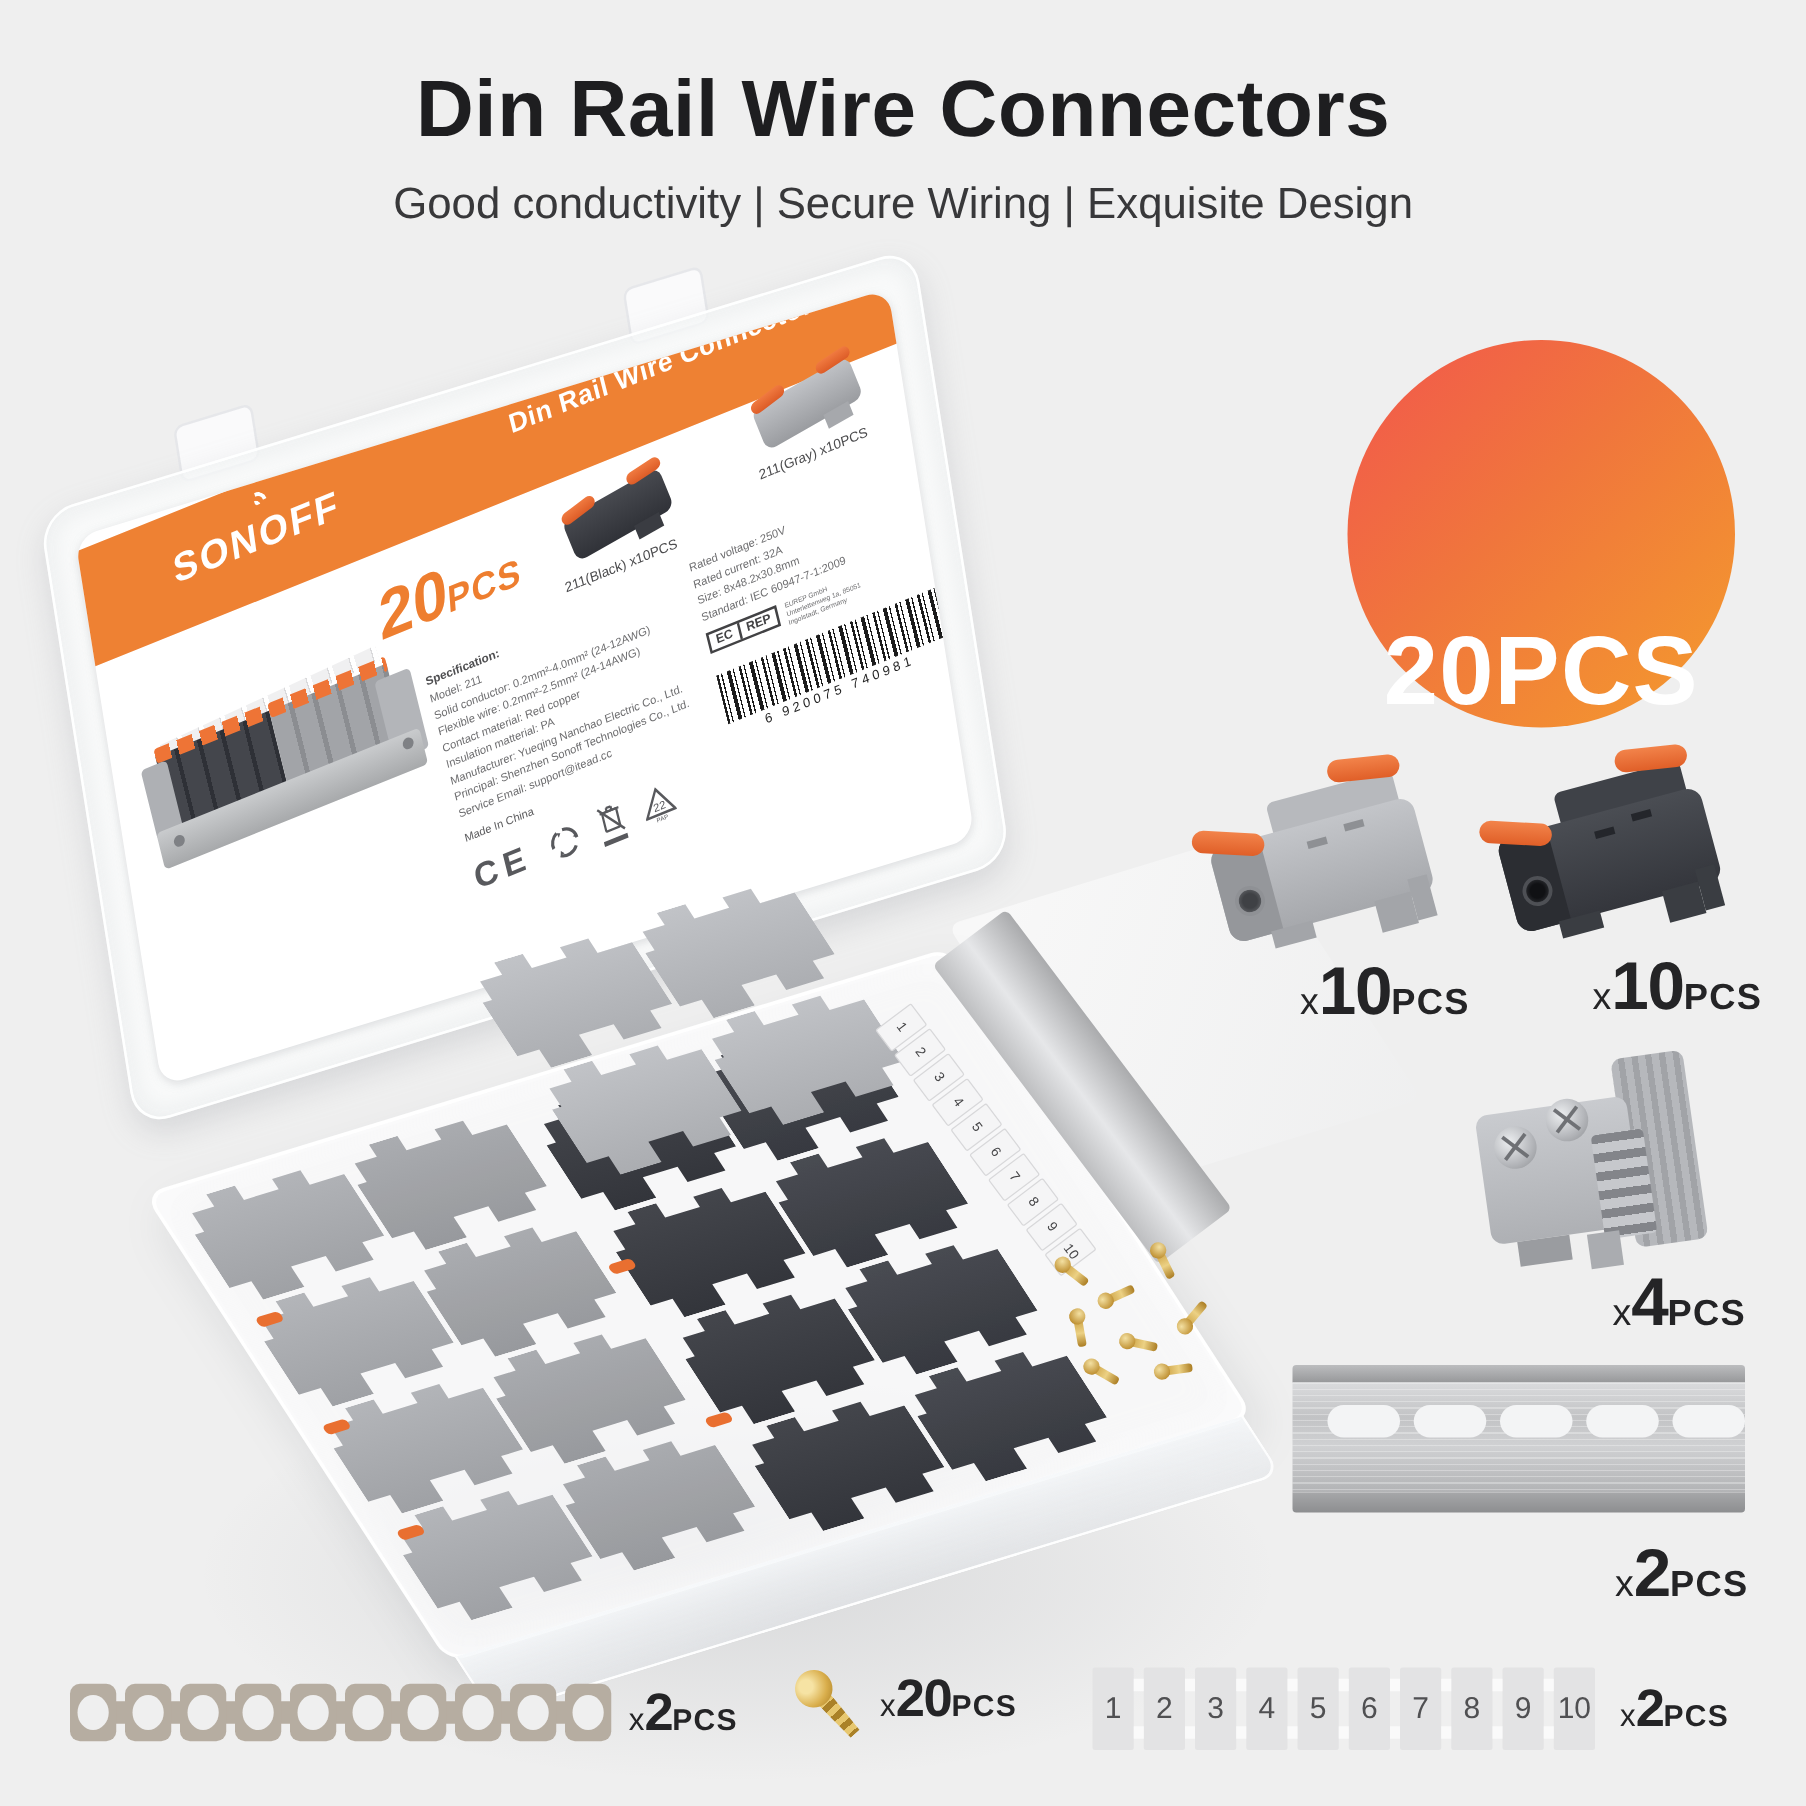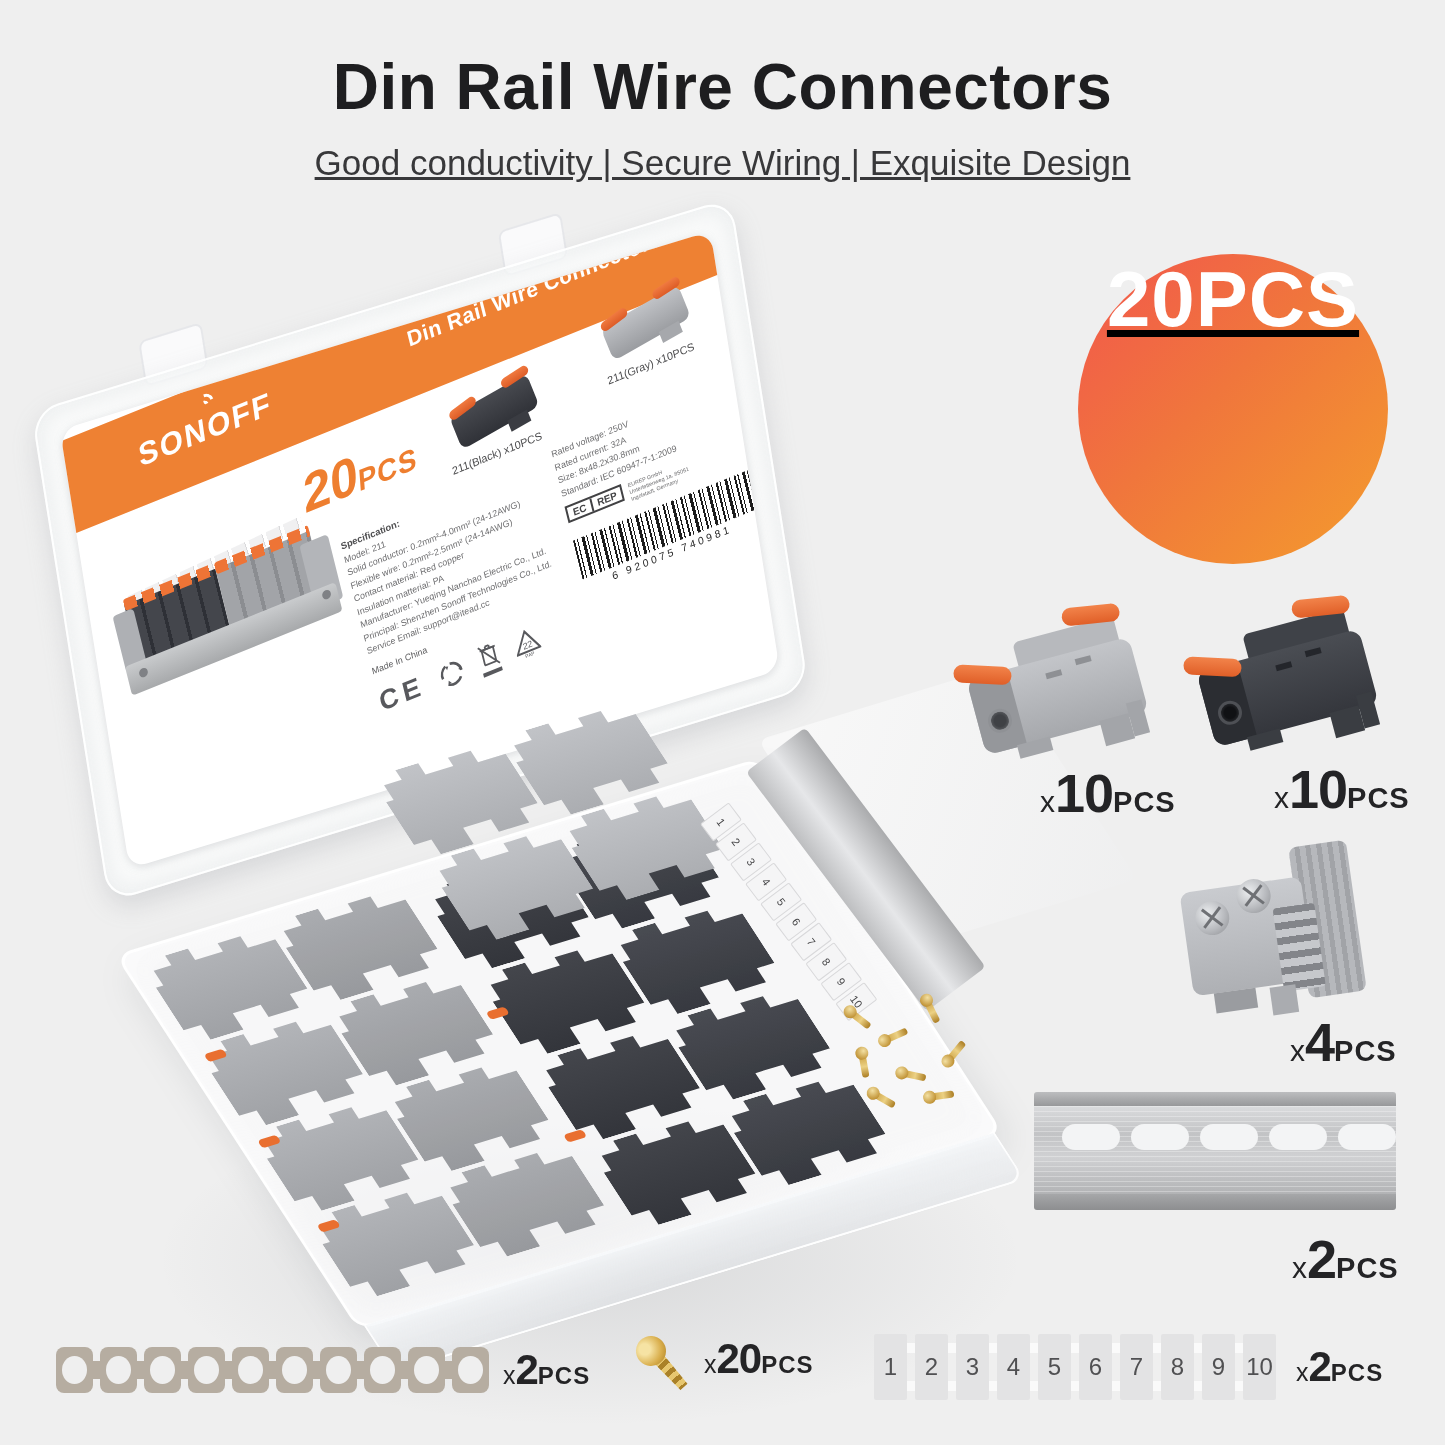--- a/index.html
+++ b/index.html
@@ -4,26 +4,26 @@
 <style>
   * { margin:0; padding:0; box-sizing:border-box; }
   html,body { background:#efefef; }
   body { font-family:"Liberation Sans","DejaVu Sans",sans-serif; }
   .stage { position:relative; width:1445px; height:1445px; background:#efefef; overflow:hidden; }
 
   
   .title { position:absolute; top:50px; left:0; width:100%; text-align:center;
            font-size:64px; font-weight:700; color:#1e1e20; letter-spacing:0.5px; }
   .subtitle { position:absolute; top:143px; left:0; width:100%; text-align:center;
-              font-size:35px; font-weight:400; color:#38383a;text-decoration:underline; }
-
-  
-  .badge { position:absolute; left:1078px; top:254px; width:310px; height:310px; border-radius:50%;
+              font-size:35px; font-weight:400; color:#38383a; }
+
+  
+  .badge { position:absolute; left:1078px; top:272px; width:310px; height:310px; border-radius:50%;
            background:linear-gradient(135deg,#f25a4b 5%,#f0763c 45%,#f49c2d 100%);
-           display:flex; align-items:flex-start; justify-content:center;text-decoration:underline; }
+           display:flex; align-items:flex-end; justify-content:center; }
   .badge span { color:#fff; font-size:78px; font-weight:700; letter-spacing:1px; }
 
   
   .shadow-box { position:absolute; left:120px; top:1080px; width:940px; height:360px;
                 background:radial-gradient(ellipse at 50% 50%, rgba(95,100,108,0.16), rgba(95,100,108,0) 65%); }
 
   
   .lid-wrap { position:absolute; left:60px; top:430px; width:680px; height:440px;
               transform:rotate(-17deg) skewX(-8deg); transform-origin:0 0; z-index:2; }
   .flange { position:absolute; inset:-26px; background:rgba(252,253,254,0.72);

